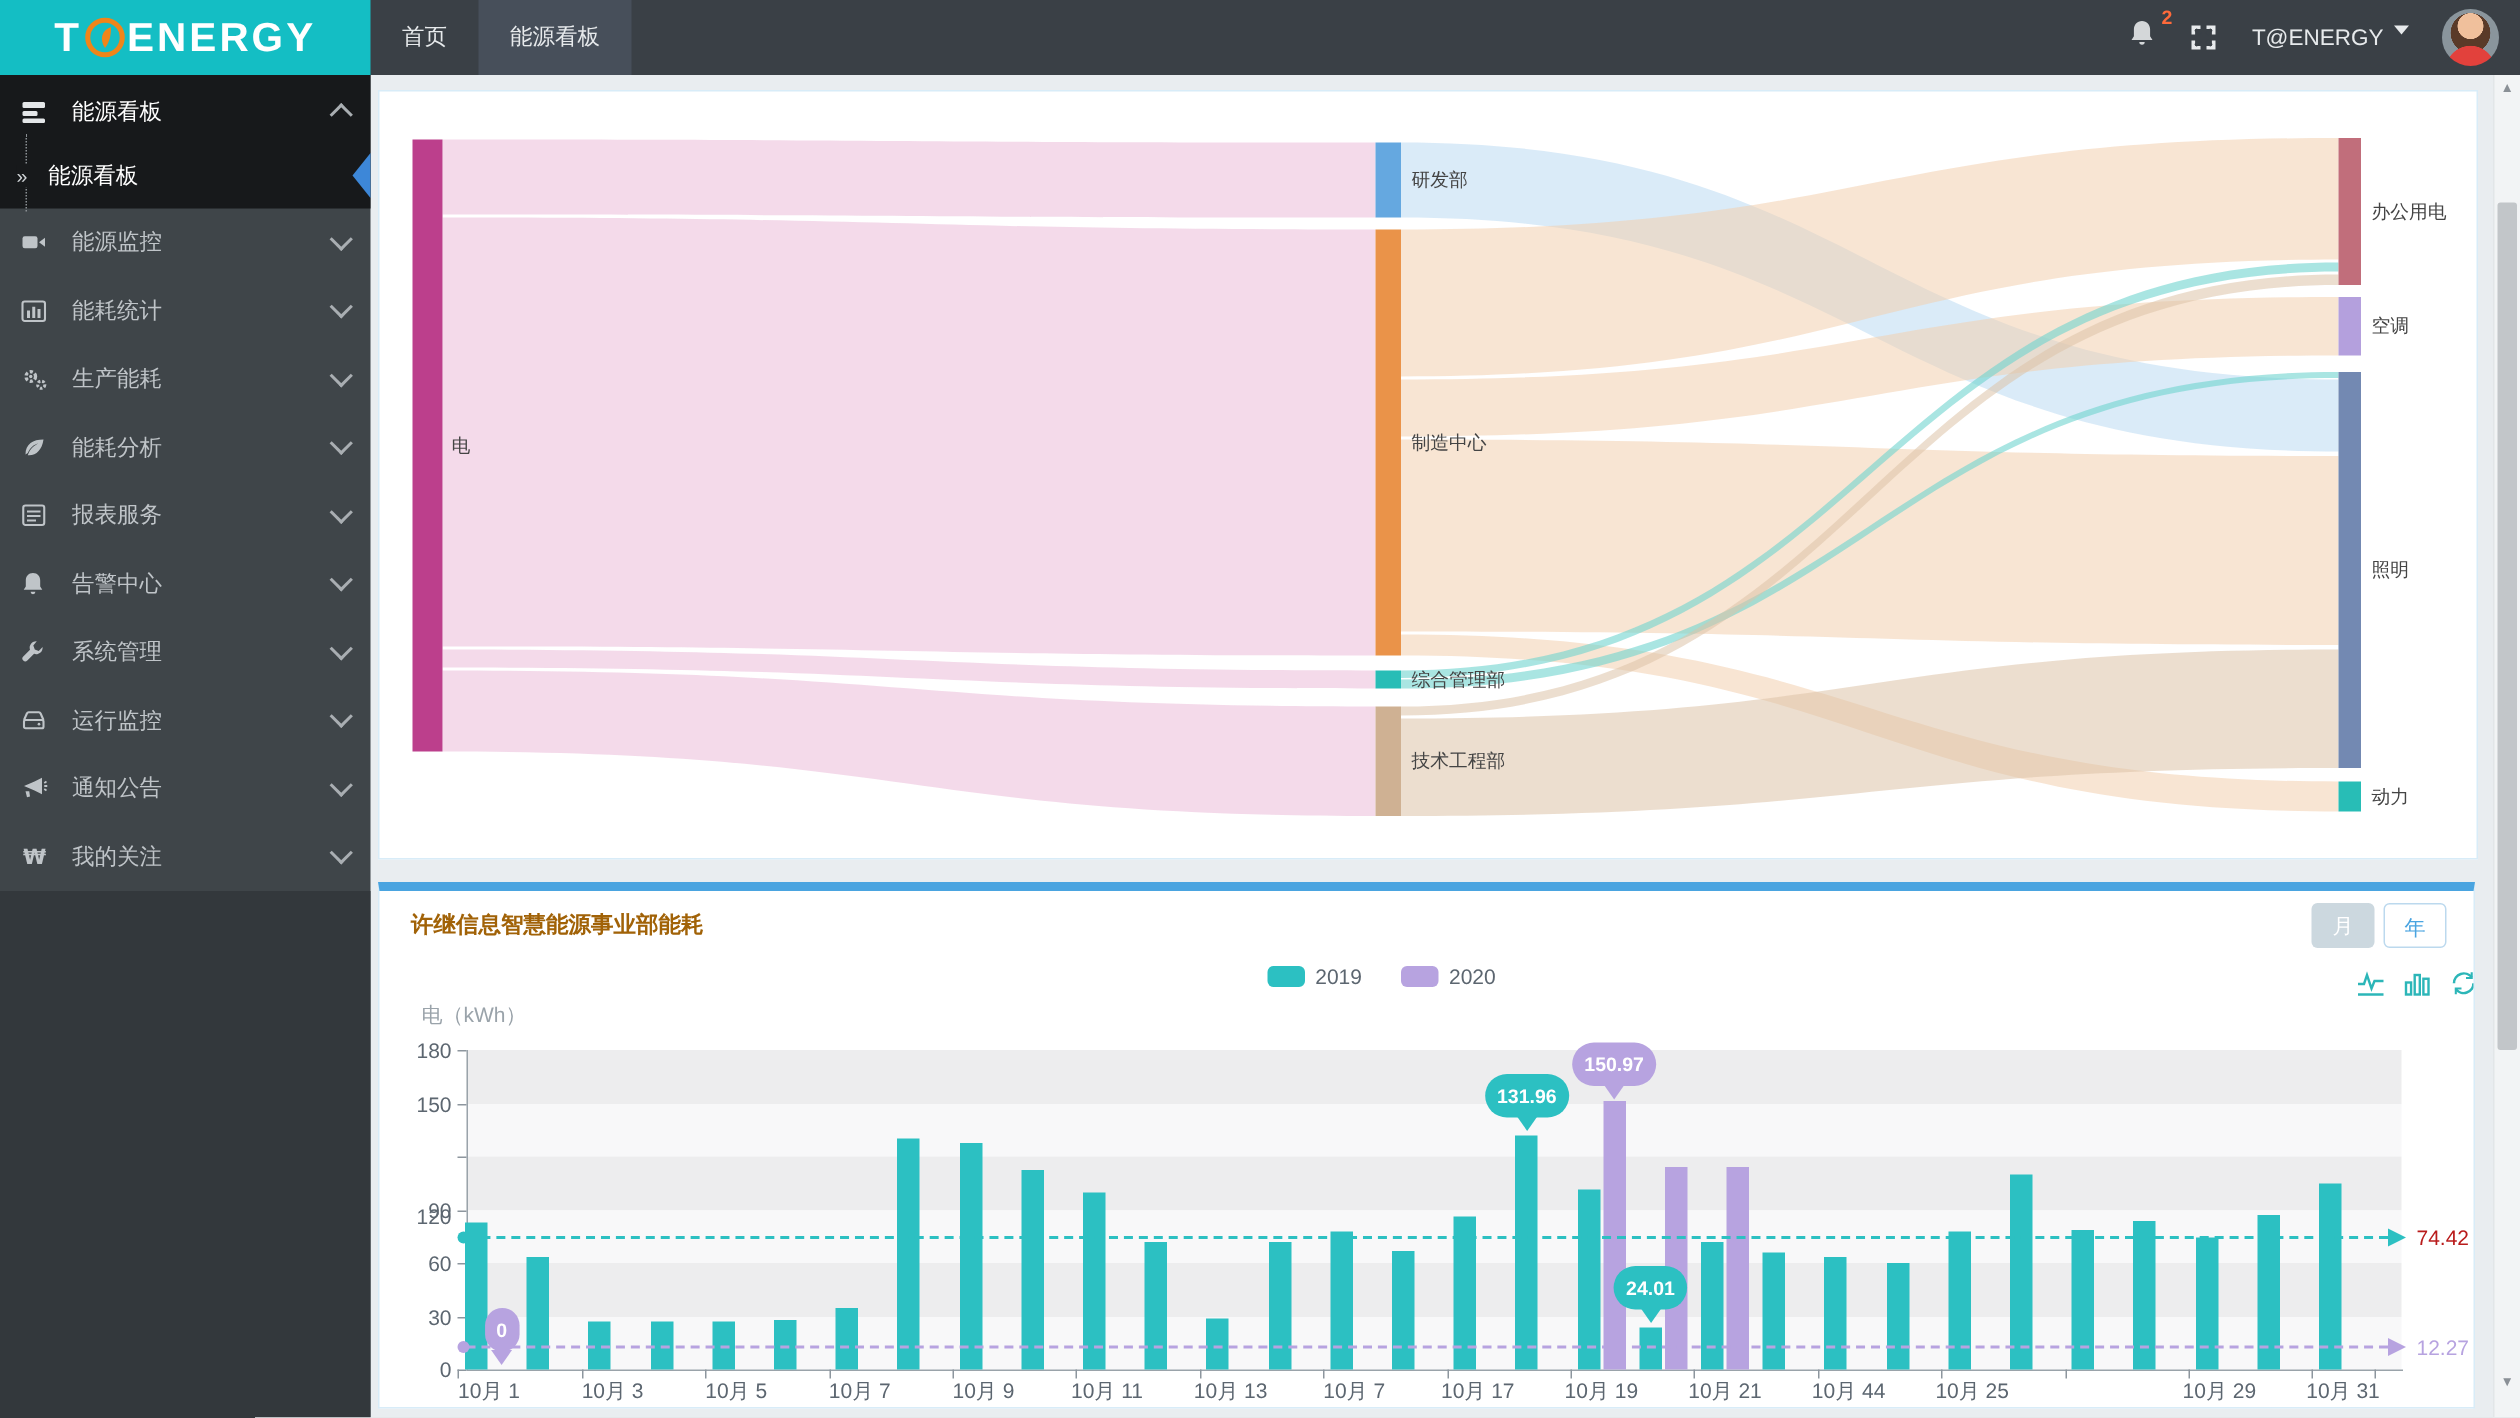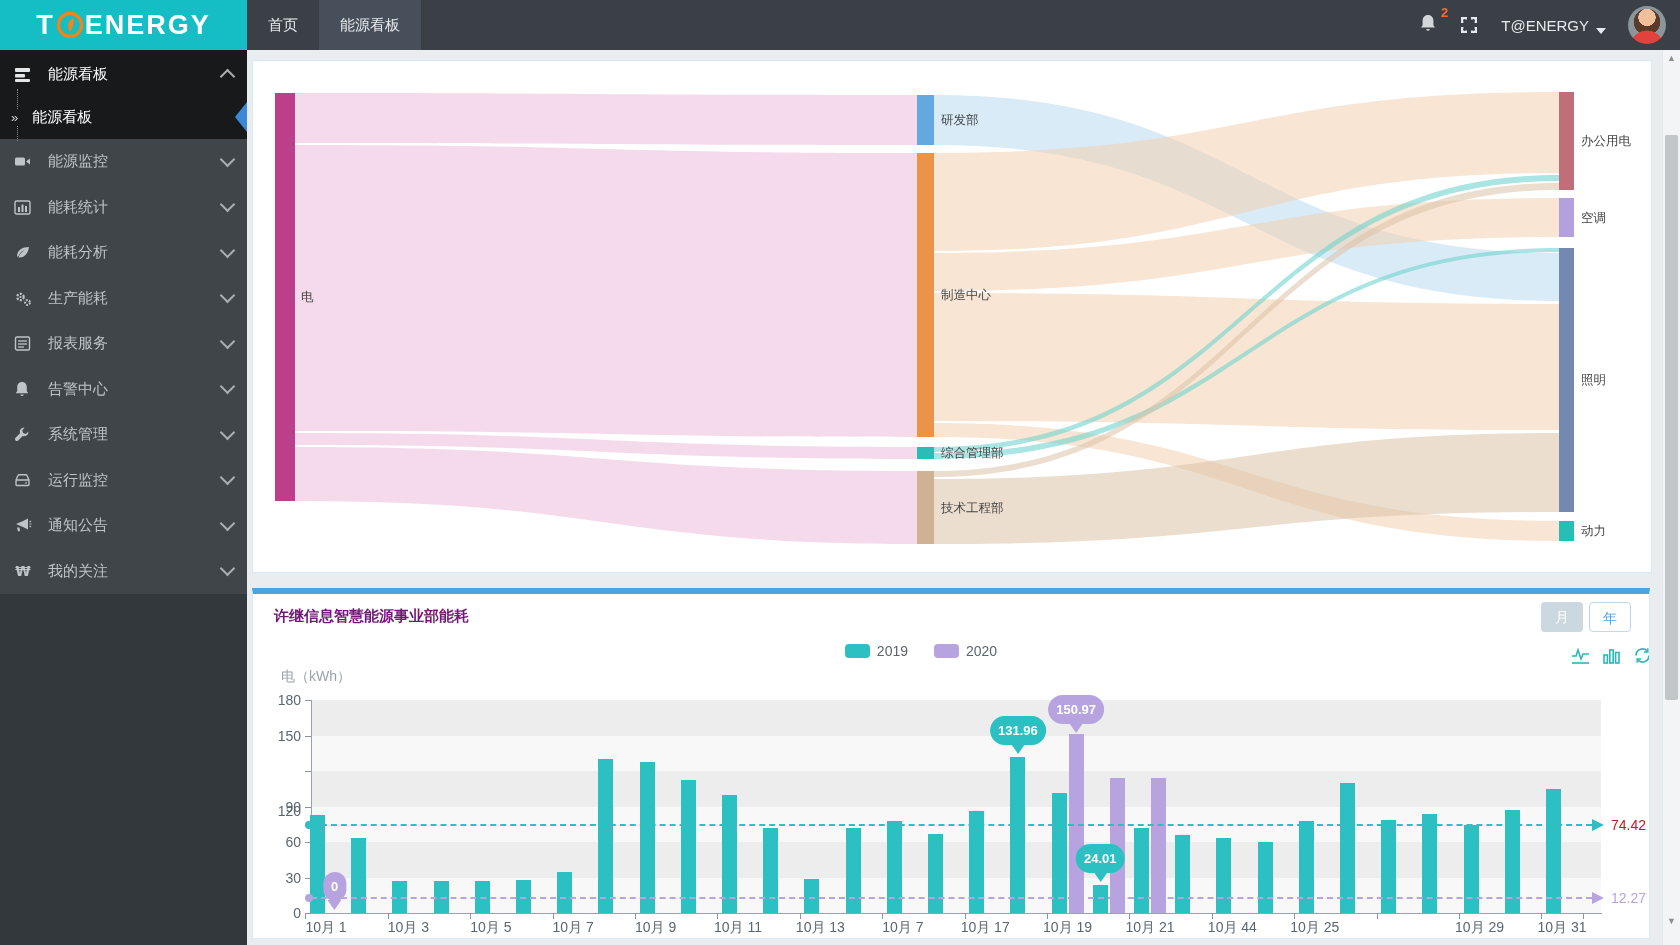--- a/index.html
+++ b/index.html
@@ -9,21 +9,21 @@
   .header{position:absolute;left:0;top:0;width:1680px;height:50px;background:#3a4046;z-index:30;}
   .logo{position:absolute;left:0;top:0;width:247px;height:50px;background:#14bec4;color:#fff;
         display:flex;align-items:center;justify-content:center;font-weight:bold;font-size:27px;letter-spacing:2px;}
   .logo .at{display:inline-block;width:28px;height:28px;margin:0 1px;vertical-align:-4px;}
   .tabs{position:absolute;left:247px;top:0;height:50px;display:flex;}
   .tab{height:50px;line-height:50px;padding:0 21px;color:#e7eaec;font-size:15px;cursor:pointer;}
   .tab.active{background:#474f5a;}
   .header-right{position:absolute;right:14px;top:0;height:50px;display:flex;align-items:center;gap:22px;color:#e7eaec;}
   .bell-wrap{position:relative;cursor:pointer;}
   .badge{position:absolute;top:-9px;right:-11px;color:#ff6a3a;font-size:13px;font-weight:bold;}
-  .username{font-size:15px;display:flex;align-items:flex-end;gap:7px;cursor:pointer;}
+  .username{font-size:15px;display:flex;align-items:flex-start;gap:7px;cursor:pointer;}
   .caret-down{width:0;height:0;border-left:5px solid transparent;border-right:5px solid transparent;border-top:6px solid #e7eaec;}
   .avatar{width:38px;height:38px;border-radius:50%;cursor:pointer;
      background:
        radial-gradient(circle at 50% 108%, #e2413c 0 36%, transparent 37%),
        radial-gradient(circle at 50% 30%, #f0c09c 0 26%, transparent 27%),
        radial-gradient(circle at 50% 42%, #5a3a28 0 45%, #8a959c 46%);}
   
   .sidebar{position:absolute;left:0;top:50px;width:247px;height:895px;background:#3f4549;display:flex;flex-direction:column;z-index:20;}
   .side-black{background:#17191b;padding-top:4px;}
   .group-row{height:41px;display:flex;align-items:center;color:#fff;font-size:15px;padding:0 14px;cursor:pointer;}
@@ -40,21 +40,21 @@
   .menu-item .micon{width:26px;display:flex;color:#bfc4c8;}
   .menu-item .mlabel{flex:1;padding-left:8px;}
   .chev{width:9px;height:9px;border-right:2px solid #a9aeb2;border-bottom:2px solid #a9aeb2;
         transform:rotate(45deg);margin-top:-5px;}
   .side-fill{flex:1;background:#33383c;}
   
   .panel1{position:absolute;left:252px;top:60px;width:1398px;height:511px;background:#fff;border:1px solid #d8ecf8;}
   .panel2{position:absolute;left:252px;top:588px;width:1398px;height:351px;background:#fff;
           border:1px solid #d8ecf8;border-top:6px solid #4aa4e0;box-sizing:border-box;}
   .p2-inner{position:absolute;left:0;top:0;right:0;bottom:0;overflow:hidden;}
-  .chart-title{position:absolute;left:21px;top:13px;font-size:15px;font-weight:bold;color:#701a75;}
+  .chart-title{position:absolute;left:21px;top:13px;font-size:15px;font-weight:bold;color:#a16207;}
   .toggle{position:absolute;top:8px;height:30px;width:42px;line-height:30px;text-align:center;border-radius:4px;
           font-size:14px;cursor:pointer;box-sizing:border-box;}
   .toggle.month{left:1288px;background:#ccd8df;color:#fff;}
   .toggle.year{left:1336px;background:#fff;color:#4aa4e0;border:1px solid #bcd9ee;}
   .legend{position:absolute;left:0;right:60px;top:49px;display:flex;justify-content:center;gap:26px;align-items:center;}
   .leg-item{display:flex;align-items:center;gap:7px;font-size:14px;color:#5c6670;cursor:pointer;}
   .leg-swatch{width:25px;height:14px;border-radius:4px;}
   .toolbox{position:absolute;left:1318px;top:52px;display:flex;gap:12px;}
   .toolbox .tbi{width:19px;height:19px;cursor:pointer;}
   .unit-label{position:absolute;left:28px;top:74px;font-size:14px;color:#9aa3aa;}
@@ -163,36 +163,36 @@
               <rect x="4" y="8" width="2" height="5" fill="#bfc4c8"></rect>
               <rect x="7.5" y="5.5" width="2" height="7.5" fill="#bfc4c8"></rect>
               <rect x="11" y="7" width="2" height="6" fill="#bfc4c8"></rect>
             </svg>
           </span>
           <span class="mlabel">能耗统计</span>
           <span class="chev"></span>
         </div>
         <div class="menu-item">
           <span class="micon">
-            <svg width="17" height="17" viewBox="0 0 17 17" fill="#bfc4c8">
-              <path d="M3 13 C3 6 8 3 15 3 C14 10 10 14 4.5 13.5 C6 9 9 7 11.5 5.5 C8.5 6.5 6 8.5 4.5 12 Z"></path>
-            </svg>
-          </span>
-          <span class="mlabel">能耗分析</span>
-          <span class="chev"></span>
-        </div>
-        <div class="menu-item">
-          <span class="micon">
             <svg width="18" height="17" viewBox="0 0 18 17" stroke="#bfc4c8" fill="none">
               <circle cx="6.5" cy="7" r="3.2" stroke-width="2.2" stroke-dasharray="2.1 1.4"></circle>
               <circle cx="6.5" cy="7" r="1.1" fill="#bfc4c8" stroke="none"></circle>
               <circle cx="13.5" cy="12.5" r="2.4" stroke-width="2" stroke-dasharray="1.7 1.2"></circle>
             </svg>
           </span>
           <span class="mlabel">生产能耗</span>
+          <span class="chev"></span>
+        </div>
+        <div class="menu-item">
+          <span class="micon">
+            <svg width="17" height="17" viewBox="0 0 17 17" fill="#bfc4c8">
+              <path d="M3 13 C3 6 8 3 15 3 C14 10 10 14 4.5 13.5 C6 9 9 7 11.5 5.5 C8.5 6.5 6 8.5 4.5 12 Z"></path>
+            </svg>
+          </span>
+          <span class="mlabel">能耗分析</span>
           <span class="chev"></span>
         </div>
         <div class="menu-item">
           <span class="micon">
             <svg width="17" height="17" viewBox="0 0 17 17">
               <rect x="1.5" y="2" width="14" height="13" rx="1.5" fill="none" stroke="#bfc4c8" stroke-width="1.4"></rect>
               <line x1="4" y1="6" x2="13" y2="6" stroke="#bfc4c8" stroke-width="1.3"></line>
               <line x1="4" y1="9" x2="13" y2="9" stroke="#bfc4c8" stroke-width="1.3"></line>
               <line x1="4" y1="12" x2="10" y2="12" stroke="#bfc4c8" stroke-width="1.3"></line>
             </svg>

